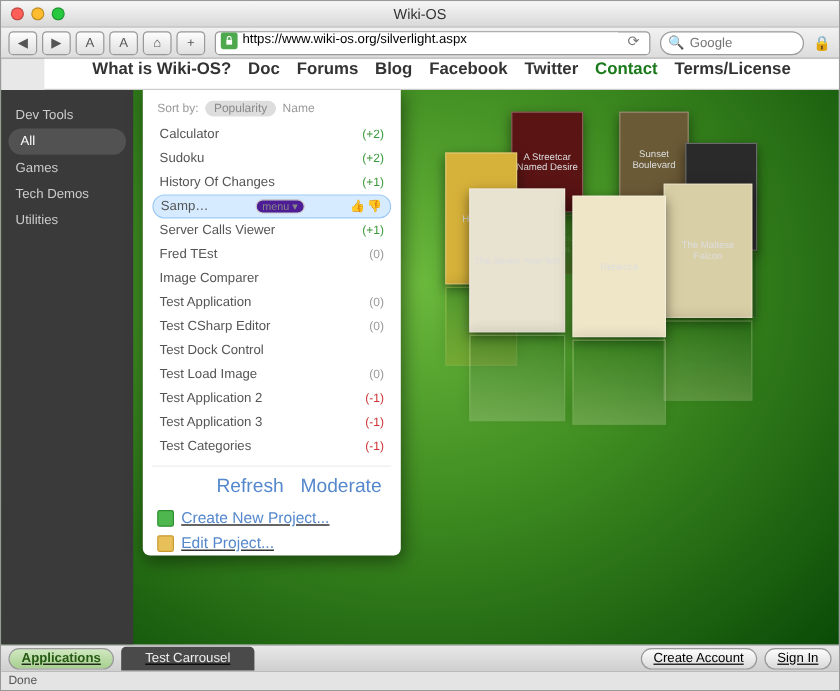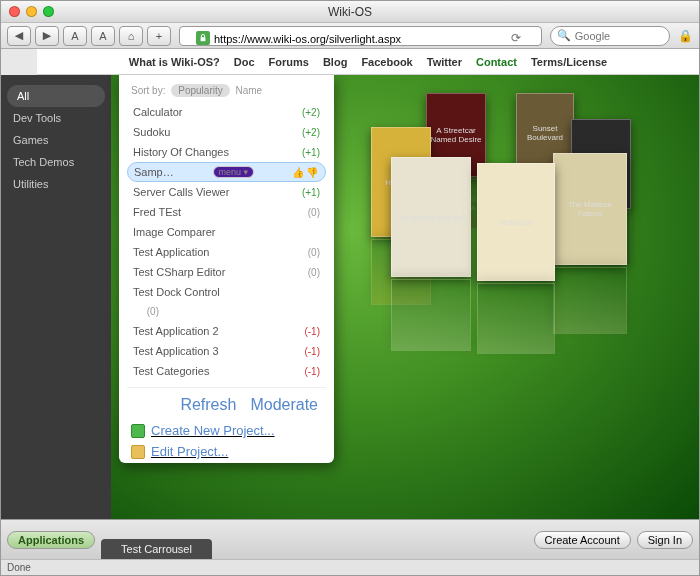--- a/index.html
+++ b/index.html
@@ -9,29 +9,29 @@
 
 .titlebar { height: 22px; background: linear-gradient(#f7f7f7,#d8d8d8); display: flex; align-items: center; padding: 0 8px; position: relative; border-bottom: 1px solid #bbb;}
 .traffic { display: flex; gap: 6px; }
 .tl { width: 11px; height: 11px; border-radius: 50%; border: 1px solid rgba(0,0,0,.25); }
 .tl.red { background: #ff5f57; } .tl.yellow { background: #febc2e; } .tl.green { background: #28c840; }
 .titlebar .title { position: absolute; left: 0; right: 0; text-align: center; font-size: 12px; color: #333; }
 
 .toolbar { height: 26px; background: linear-gradient(#f2f2f2,#dcdcdc); border-bottom: 1px solid #aaa; display: flex; align-items: center; padding: 0 6px; gap: 4px;}
 .btn { height: 20px; background: linear-gradient(#fdfdfd,#e0e0e0); border: 1px solid #999; border-radius: 4px; display: flex; align-items: center; justify-content: center; padding: 0 6px; font-size: 11px; color: #555; cursor: pointer; }
 .btn.sq { width: 24px; padding: 0; }
-.urlbar { flex: 1; height: 20px; background: #fff; border: 1px solid #999; border-radius: 4px; display: flex; align-items: flex-end; padding: 0 16px; gap: 4px; margin: 0 4px; }
+.urlbar { flex: 1; height: 20px; background: #fff; border: 1px solid #999; border-radius: 4px; display: flex; align-items: flex-start; padding: 0 4px; gap: 4px; margin: 0 4px; }
 .lockbox { width: 14px; height: 14px; background: #4ea84e; border-radius: 2px; display:flex; align-items:center; justify-content:center; }
 .urlbar input { border: 0; outline: 0; flex: 1; font-size: 11px; }
 .reload { color: #777; font-size: 12px; padding: 0 4px; cursor:pointer;}
 .searchbar { width: 120px; height: 20px; background: #fff; border: 1px solid #999; border-radius: 10px; display: flex; align-items: center; padding: 0 6px; gap: 4px; }
 .searchbar input { border: 0; outline: 0; width: 80px; font-size: 11px; color:#999; }
 .right-lock { color:#aaa; font-size:12px; padding-left:4px;}
 
-.navlinks { height: 26px; background: #fff; border-bottom: 1px solid #ccc; display: flex; align-items: center; justify-content: center; gap: 14px; font-size: 11px; font-weight: bold; margin-left: 36px;}
+.navlinks { height: 26px; background: #fff; border-bottom: 1px solid #ccc; display: flex; align-items: flex-start; justify-content: center; gap: 14px; font-size: 14px; font-weight: bold; margin-left: 36px;}
 .navlinks span { color: #333; cursor: pointer; }
 .navlinks span.hl { color: #1b7a1b; }
 
 .desktop { flex: 1; background: radial-gradient(ellipse at 50% 35%, #6ab83c 0%, #3d8a20 45%, #0a4a07 100%); position: relative; display: flex; overflow:hidden;}
 
 .sidebar { width: 110px; background: #3a3a3a; padding-top: 10px; }
 .sidebar .item { color: #ccc; font-size: 11px; padding: 5px 12px; cursor: pointer; }
 .sidebar .item.active { background: #525252; border-radius: 11px; margin: 0 6px; padding: 5px 10px; color:#fff;}
 
 .panel { position: absolute; left: 118px; top: 0; width: 215px; background: #fff; border-radius: 0 0 6px 6px; box-shadow: 2px 4px 14px rgba(0,0,0,.45); padding: 10px 8px 8px; height: 388px;}
@@ -53,21 +53,21 @@
 .projicon { width:14px; height:14px; border-radius:2px; display:inline-block; }
 .projicon.new { background:#4eb84e; border:1px solid #2e8e2e;}
 .projicon.edit { background:#e8c05a; border:1px solid #c79a2e;}
 
 .carousel { position:absolute; left: 360px; top: 18px; width: 300px; height: 240px; }
 .poster { position:absolute; background:#222; border:1px solid rgba(255,255,255,.3); box-shadow:0 4px 10px rgba(0,0,0,.5); display:flex; align-items:center; justify-content:center; font-size:8px; color:#ddd; text-align:center; padding:2px; overflow:hidden;}
 .poster .inner { width:100%; height:100%; display:flex; align-items:center; justify-content:center; }
 .reflection { position:absolute; transform: scaleY(-1); opacity:.22; }
 .reflection::after{ content:""; position:absolute; inset:0; background:linear-gradient(to top, rgba(10,60,10,1), rgba(10,60,10,0));}
 
-.taskbar { height: 40px; background: linear-gradient(#e8e8e8,#cfcfcf); border-top: 1px solid #999; display: flex; align-items: center; padding: 0 6px; gap: 6px;}
+.taskbar { height: 22px; background: linear-gradient(#e8e8e8,#cfcfcf); border-top: 1px solid #999; display: flex; align-items: center; padding: 0 6px; gap: 6px; text-decoration: underline;}
 .taskbtn { height: 18px; background: linear-gradient(#fdfdfd,#dadada); border: 1px solid #999; border-radius: 9px; padding: 0 10px; font-size: 11px; display:flex; align-items:center; cursor:pointer;}
 .taskbtn.app { background: linear-gradient(#d0e8c0,#a8cf90); color:#265a14; font-weight:bold;}
 .tasktab { height:20px; background:#4a4a4a; color:#eee; border-radius:4px 4px 0 0; padding:0 20px; font-size:11px; display:flex; align-items:center; cursor:pointer; align-self:flex-end;}
 .spacer { flex:1; }
 
 .statusbar { height: 16px; background: #e4e4e4; border-top:1px solid #bbb; font-size:10px; color:#555; padding: 0 6px; display:flex; align-items:center;}
 </style>
 </head>
 <body>
 
@@ -111,22 +111,22 @@
       <span>Forums</span>
       <span>Blog</span>
       <span>Facebook</span>
       <span>Twitter</span>
       <span class="hl">Contact</span>
       <span>Terms/License</span>
     </div>
 
   <div class="desktop">
     <div class="sidebar" id="sidebar">
+        <div class="item">Dev Tools</div>
         <div class="item active">All</div>
-        <div class="item">Dev Tools</div>
         <div class="item">Games</div>
         <div class="item">Tech Demos</div>
         <div class="item">Utilities</div>
       </div>
 
     <div class="panel">
       <div class="sortrow">
         <span>Sort by:</span>
         <span class="pill">Popularity</span>
         <span>Name</span>
@@ -170,20 +170,21 @@
           </div>
           <div class="row">
             <span class="name">Test CSharp Editor</span>
             <span class="score ">(0)</span>
           </div>
           <div class="row">
             <span class="name">Test Dock Control</span>
             <span class="score "></span>
           </div>
           <div class="row">
+            <span class="name">Test Load Image</span>
             <span class="score ">(0)</span>
           </div>
           <div class="row">
             <span class="name">Test Application 2</span>
             <span class="score neg">(-1)</span>
           </div>
           <div class="row">
             <span class="name">Test Application 3</span>
             <span class="score neg">(-1)</span>
           </div>

